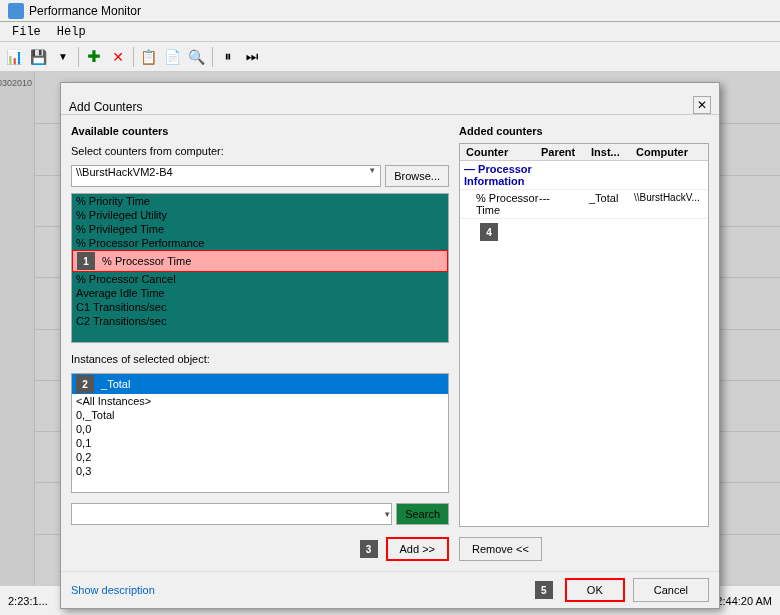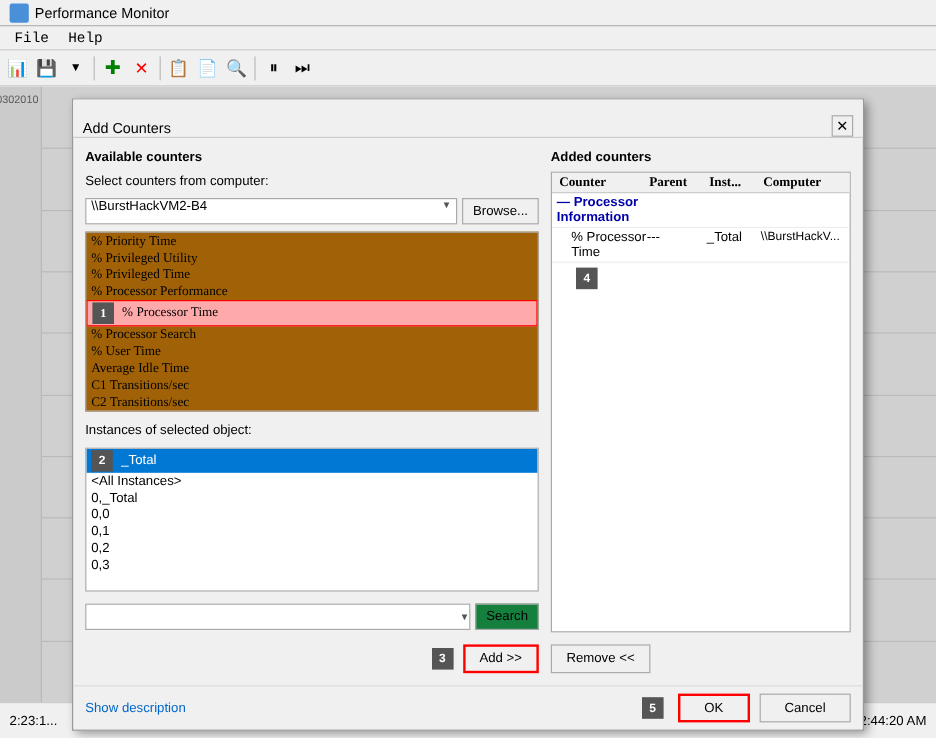--- a/index.html
+++ b/index.html
@@ -193,24 +193,23 @@
       padding: 0 8px;
       background: #f0f0f0;
       border: 1px solid #aaa;
       cursor: pointer;
       font-size: 11px;
     }
 
     
     .list-box {
       border: 1px solid #aaa;
-      background: #a16207;
+      background: #0f766e;
       overflow-y: auto;
       height: 150px;
-      font-family: Liberation Serif, serif;
     }
     .list-item {
       padding: 1px 4px;
       font-size: 11px;
       cursor: pointer;
       white-space: nowrap;
     }
     .list-item.selected {
       background: #0078d4;
       color: white;
@@ -304,21 +303,20 @@
       overflow: auto;
     }
     .counters-table-header {
       display: grid;
       grid-template-columns: 1fr 50px 45px 70px;
       background: #f0f0f0;
       border-bottom: 1px solid #ccc;
       padding: 2px 4px;
       font-size: 11px;
       font-weight: bold;
-      font-family: Liberation Serif, serif;
     }
     .counters-table-header span { padding: 0 2px; }
 
     .counter-group-row {
       display: grid;
       grid-template-columns: 1fr 50px 45px 70px;
       padding: 2px 4px;
       font-size: 11px;
       color: #0000aa;
       border-bottom: 1px solid #eee;
@@ -537,22 +535,21 @@
 
           <div class="list-box">
             <div class="list-item">% Priority Time</div>
             <div class="list-item">% Privileged Utility</div>
             <div class="list-item">% Privileged Time</div>
             <div class="list-item">% Processor Performance</div>
             <div class="list-item highlighted">
               <span class="step-badge">1</span>
               % Processor Time
             </div>
-            <div class="list-item">% Processor Search</div>
-            <div class="list-item">% User Time</div>
+            <div class="list-item">% Processor Cancel</div>
             <div class="list-item">Average Idle Time</div>
             <div class="list-item">C1 Transitions/sec</div>
             <div class="list-item">C2 Transitions/sec</div>
           </div>
 
           <div class="instances-label">Instances of selected object:</div>
 
           <div class="instance-list">
             <div class="list-item selected">
               <span class="step-badge">2</span>

